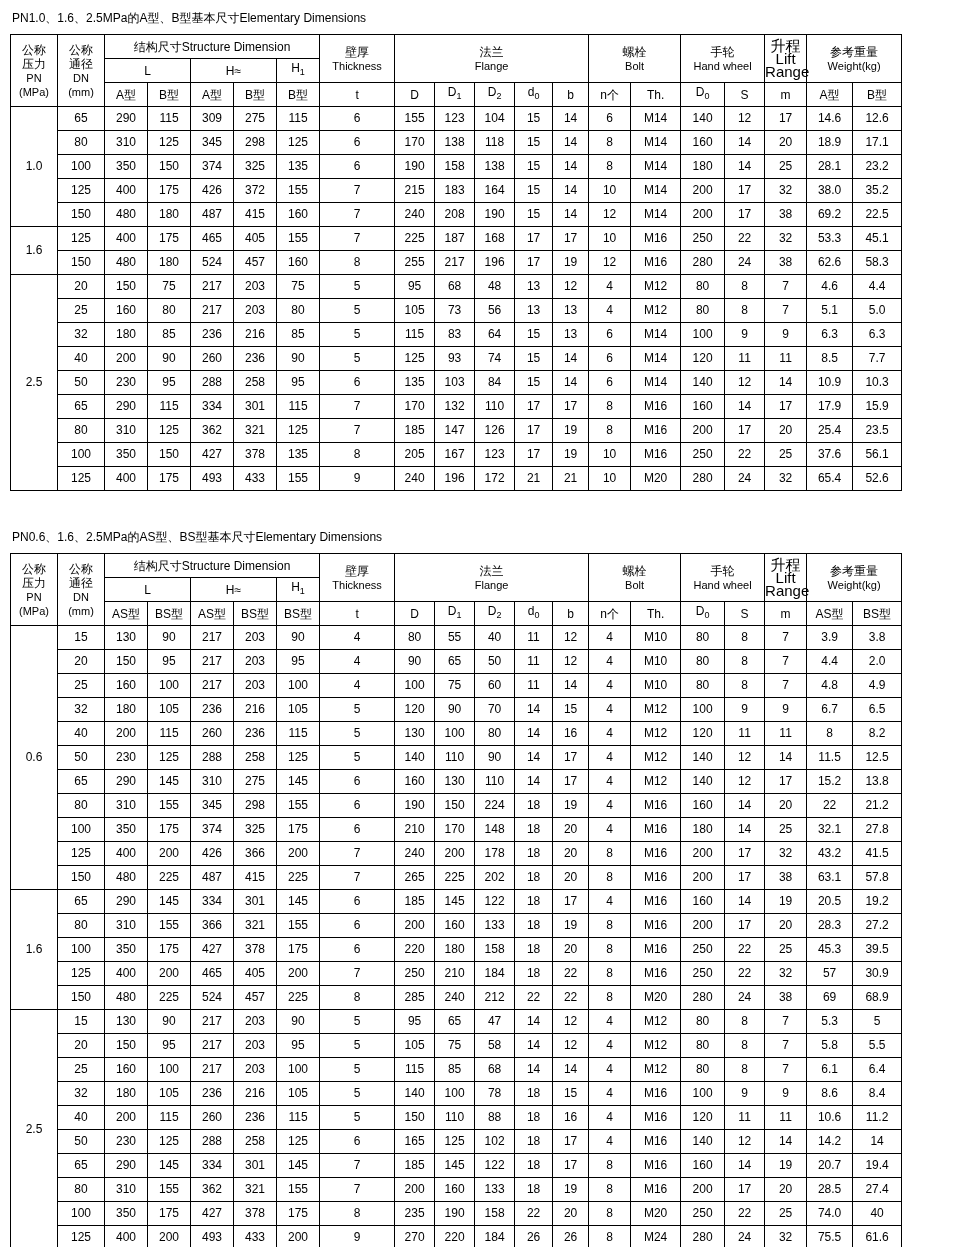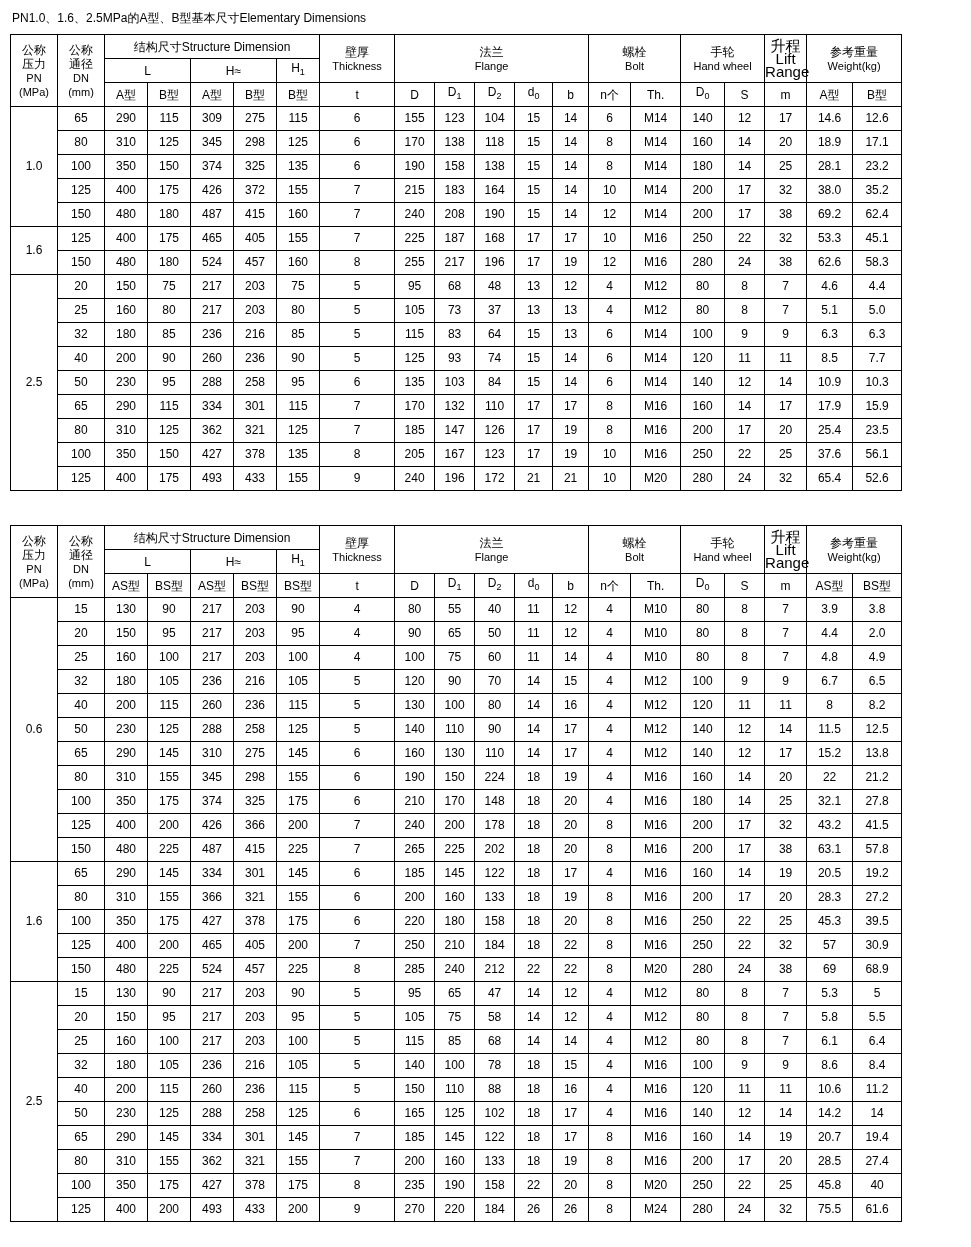--- a/index.html
+++ b/index.html
@@ -271,21 +271,21 @@
           <td>208</td>
           <td>190</td>
           <td>15</td>
           <td>14</td>
           <td>12</td>
           <td>M14</td>
           <td>200</td>
           <td>17</td>
           <td>38</td>
           <td>69.2</td>
-          <td>62.4</td>
+          <td>22.5</td>
         </tr>
         <tr class="body-row">
           <td class="pn-cell" rowspan="2">1.6</td>
           <td>125</td>
           <td>400</td>
           <td>175</td>
           <td>465</td>
           <td>405</td>
           <td>155</td>
           <td>7</td>
@@ -348,21 +348,21 @@
         <tr class="body-row">
           <td>25</td>
           <td>160</td>
           <td>80</td>
           <td>217</td>
           <td>203</td>
           <td>80</td>
           <td>5</td>
           <td>105</td>
           <td>73</td>
-          <td>37</td>
+          <td>56</td>
           <td>13</td>
           <td>13</td>
           <td>4</td>
           <td>M12</td>
           <td>80</td>
           <td>8</td>
           <td>7</td>
           <td>5.1</td>
           <td>5.0</td>
         </tr>
@@ -511,20 +511,21 @@
           <td>24</td>
           <td>32</td>
           <td>65.4</td>
           <td>52.6</td>
         </tr>
       </tbody>
   </table>
 
   <div class="spacer"></div>
 
+  <div class="table-title">PN0.6、1.6、2.5MPa的AS型、BS型基本尺寸Elementary Dimensions</div>
 
   <table class="spec">
     <colgroup>
       <col style="width:47px">
         <col style="width:47px">
       <col style="width:43px">
         <col style="width:43px">
         <col style="width:43px">
         <col style="width:43px">
         <col style="width:43px">
@@ -1130,21 +1131,21 @@
           <td>235</td>
           <td>190</td>
           <td>158</td>
           <td>22</td>
           <td>20</td>
           <td>8</td>
           <td>M20</td>
           <td>250</td>
           <td>22</td>
           <td>25</td>
-          <td>45.8</td>
+          <td>74.0</td>
           <td>40</td>
         </tr>
         <tr class="body-row">
           <td>125</td>
           <td>400</td>
           <td>200</td>
           <td>493</td>
           <td>433</td>
           <td>200</td>
           <td>9</td>

